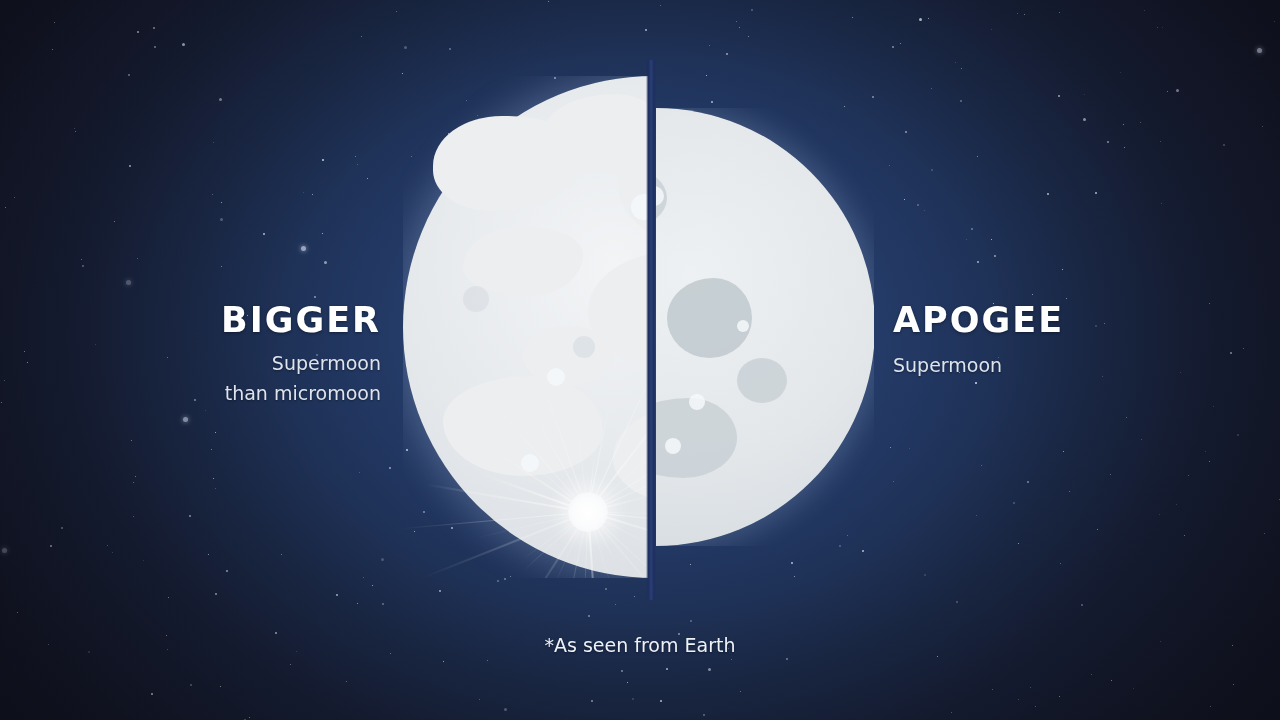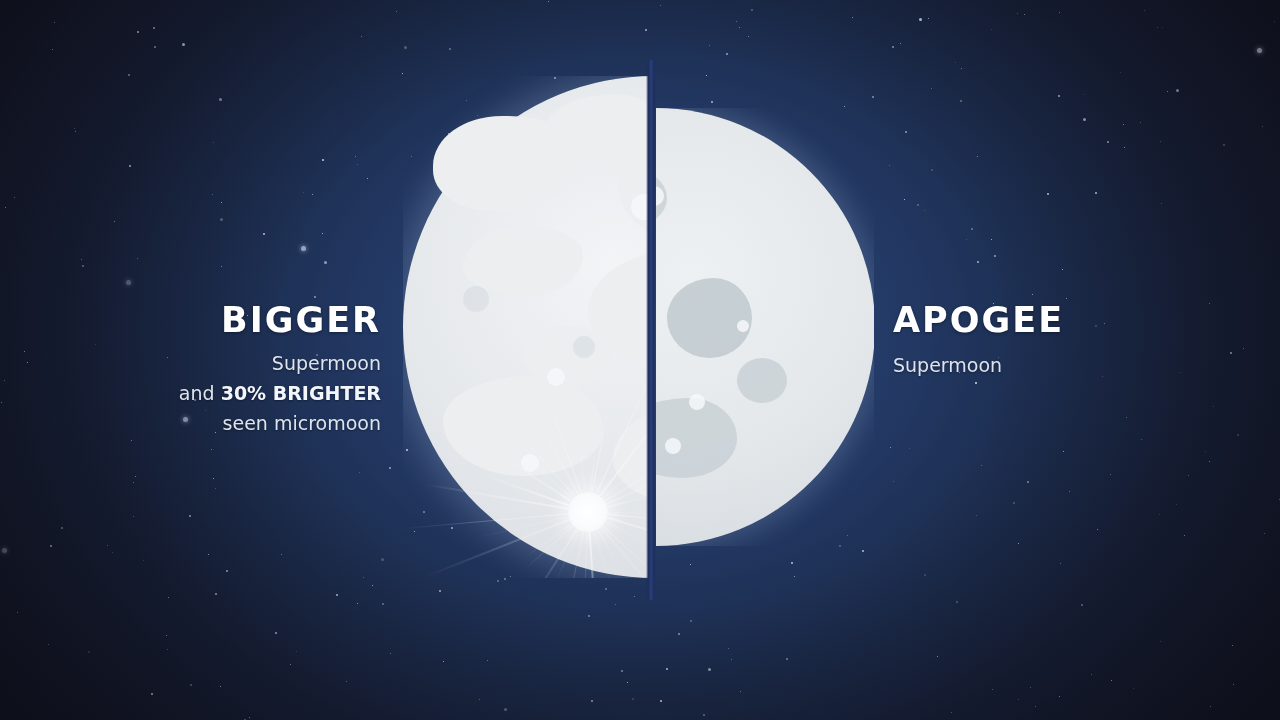--- a/index.html
+++ b/index.html
@@ -447,26 +447,26 @@
 
     <div class="gap"></div>
   </div>
 
   <div class="sky-vignette"></div>
 
   <div class="label" id="perigee-label">
     <div class="title">BIGGER</div>
     <div class="sub">
       <div>Supermoon</div>
-      <div>and <span class="em">30% BRIGHTER</span></div>
-      <div>seen micromoon</div>
+      <div>than micromoon</div>
     </div>
   </div>
 
   <div class="label" id="apogee-label">
     <div class="title">APOGEE</div>
     <div class="sub">
       <div>Supermoon</div>
     </div>
   </div>
 
+  <div id="footnote">*As seen from Earth</div>
 
 </div>
 
 </body></html>

